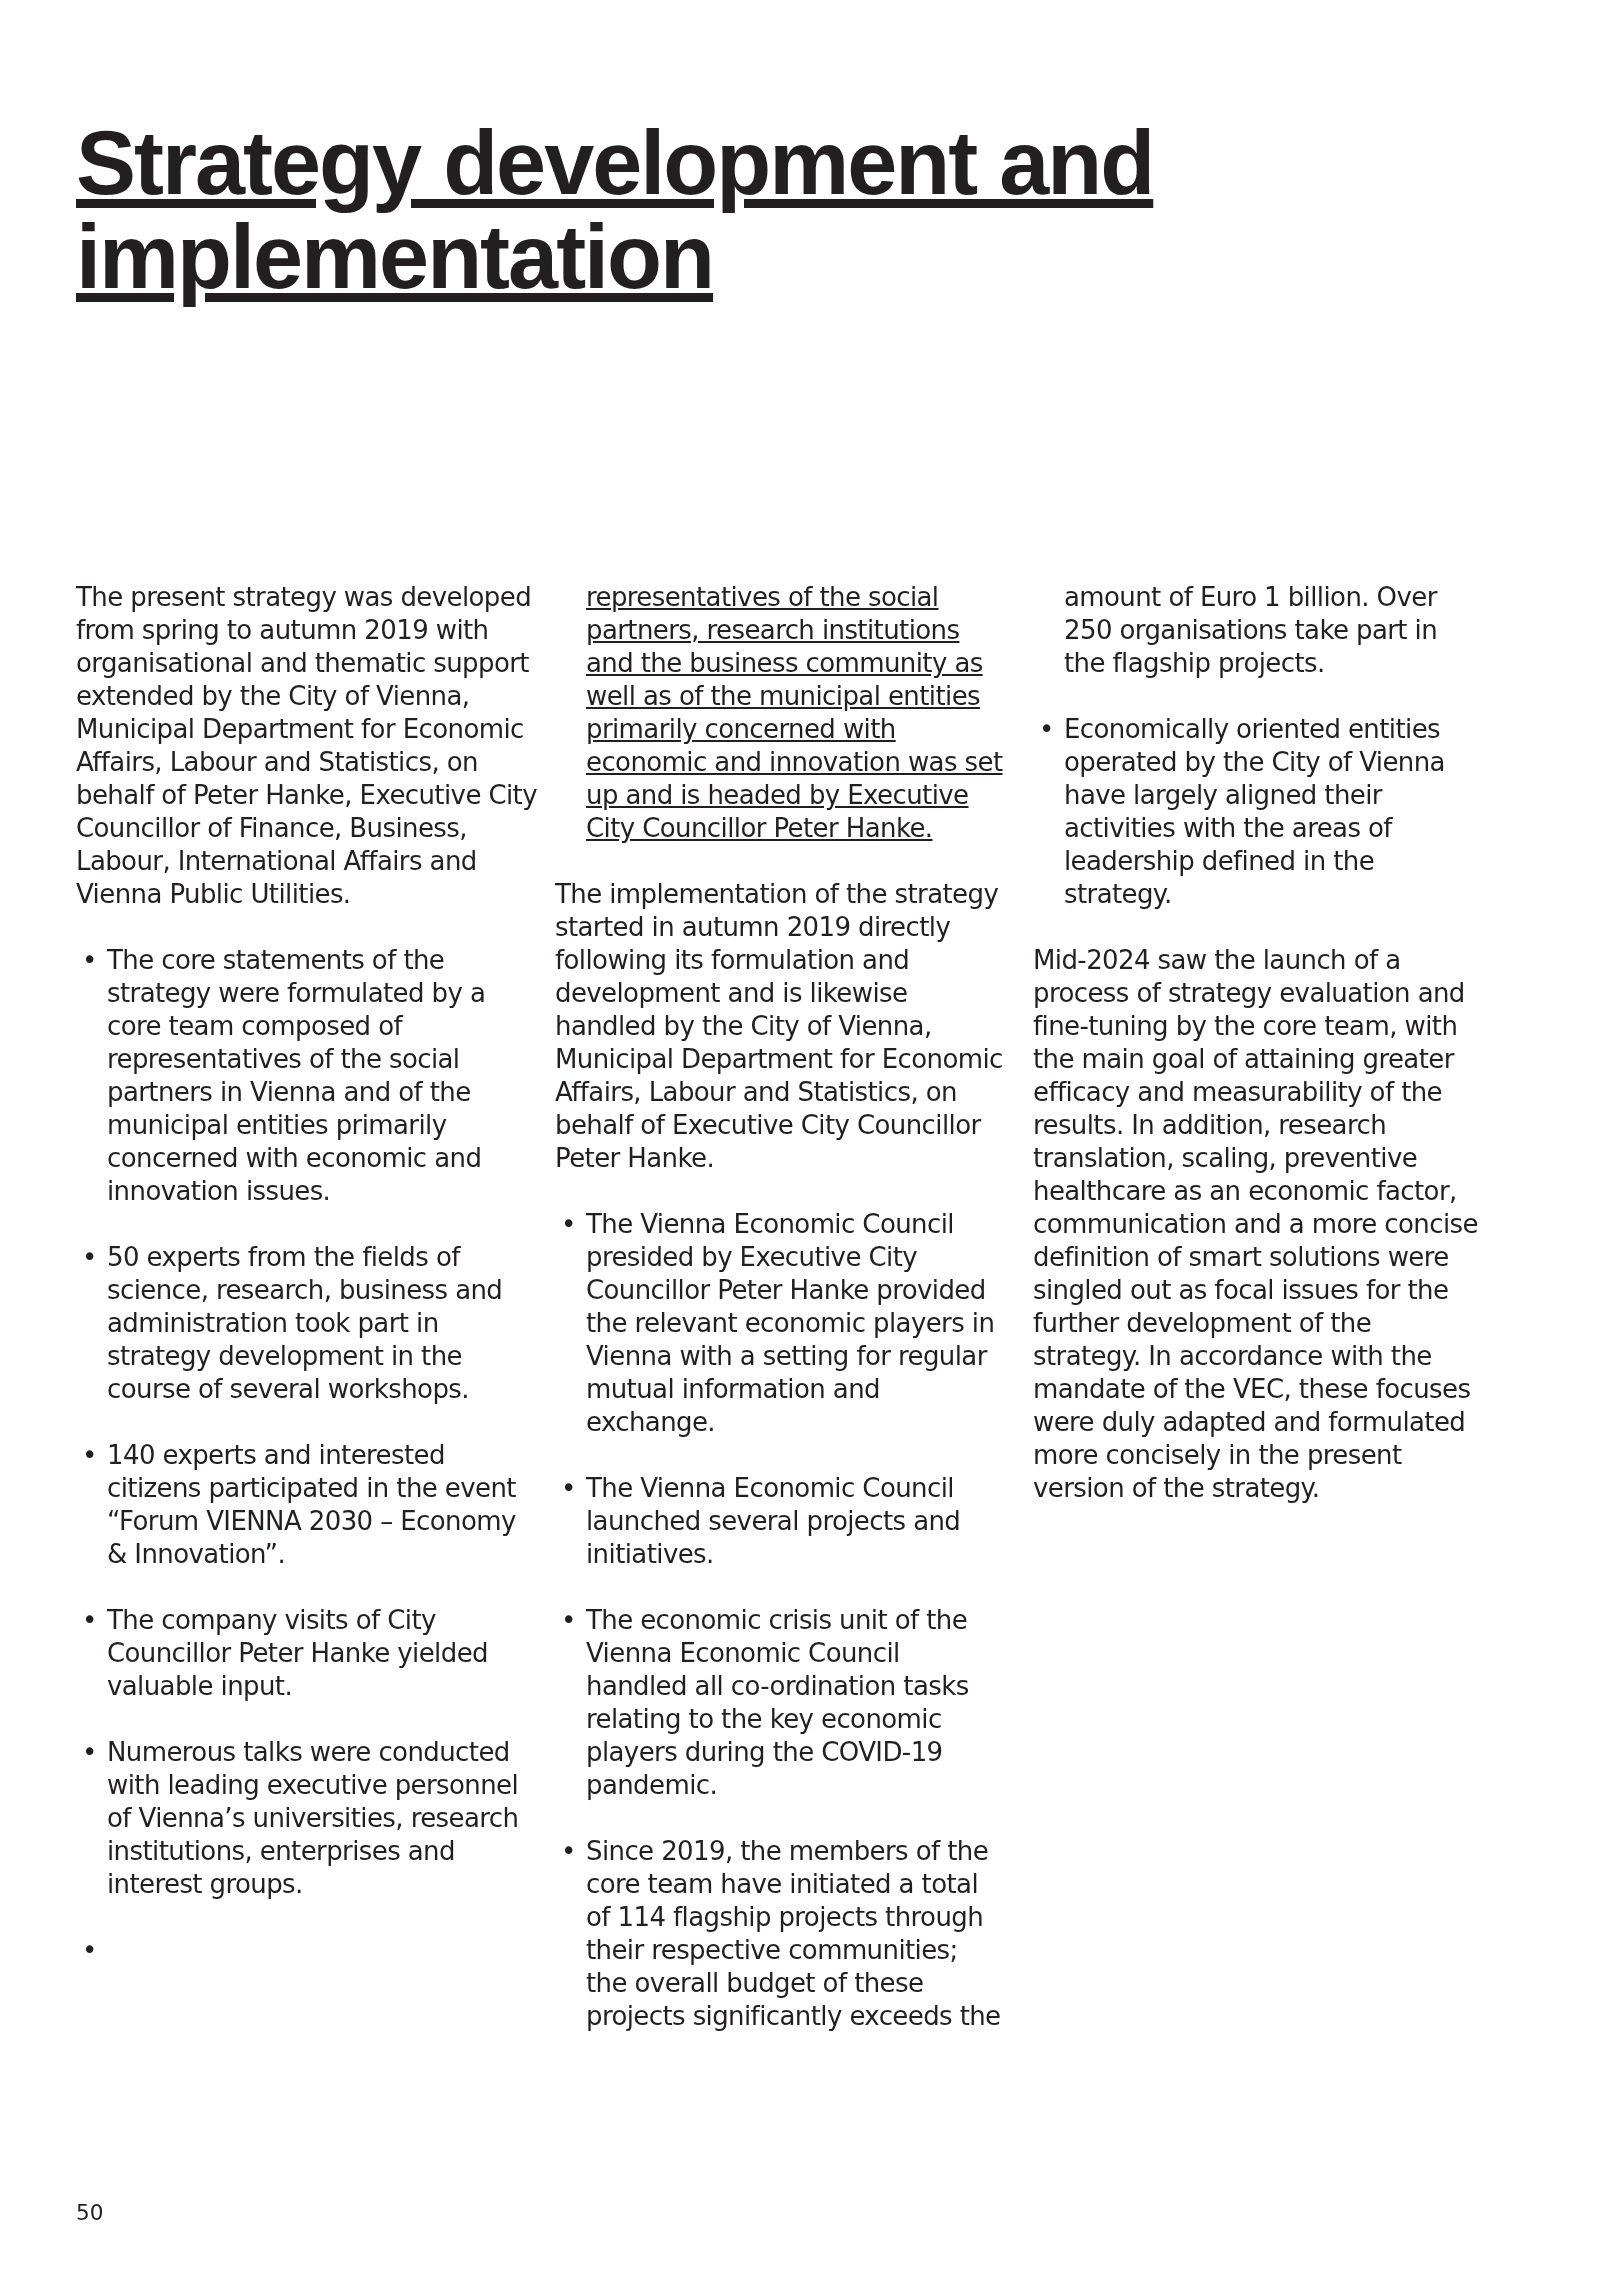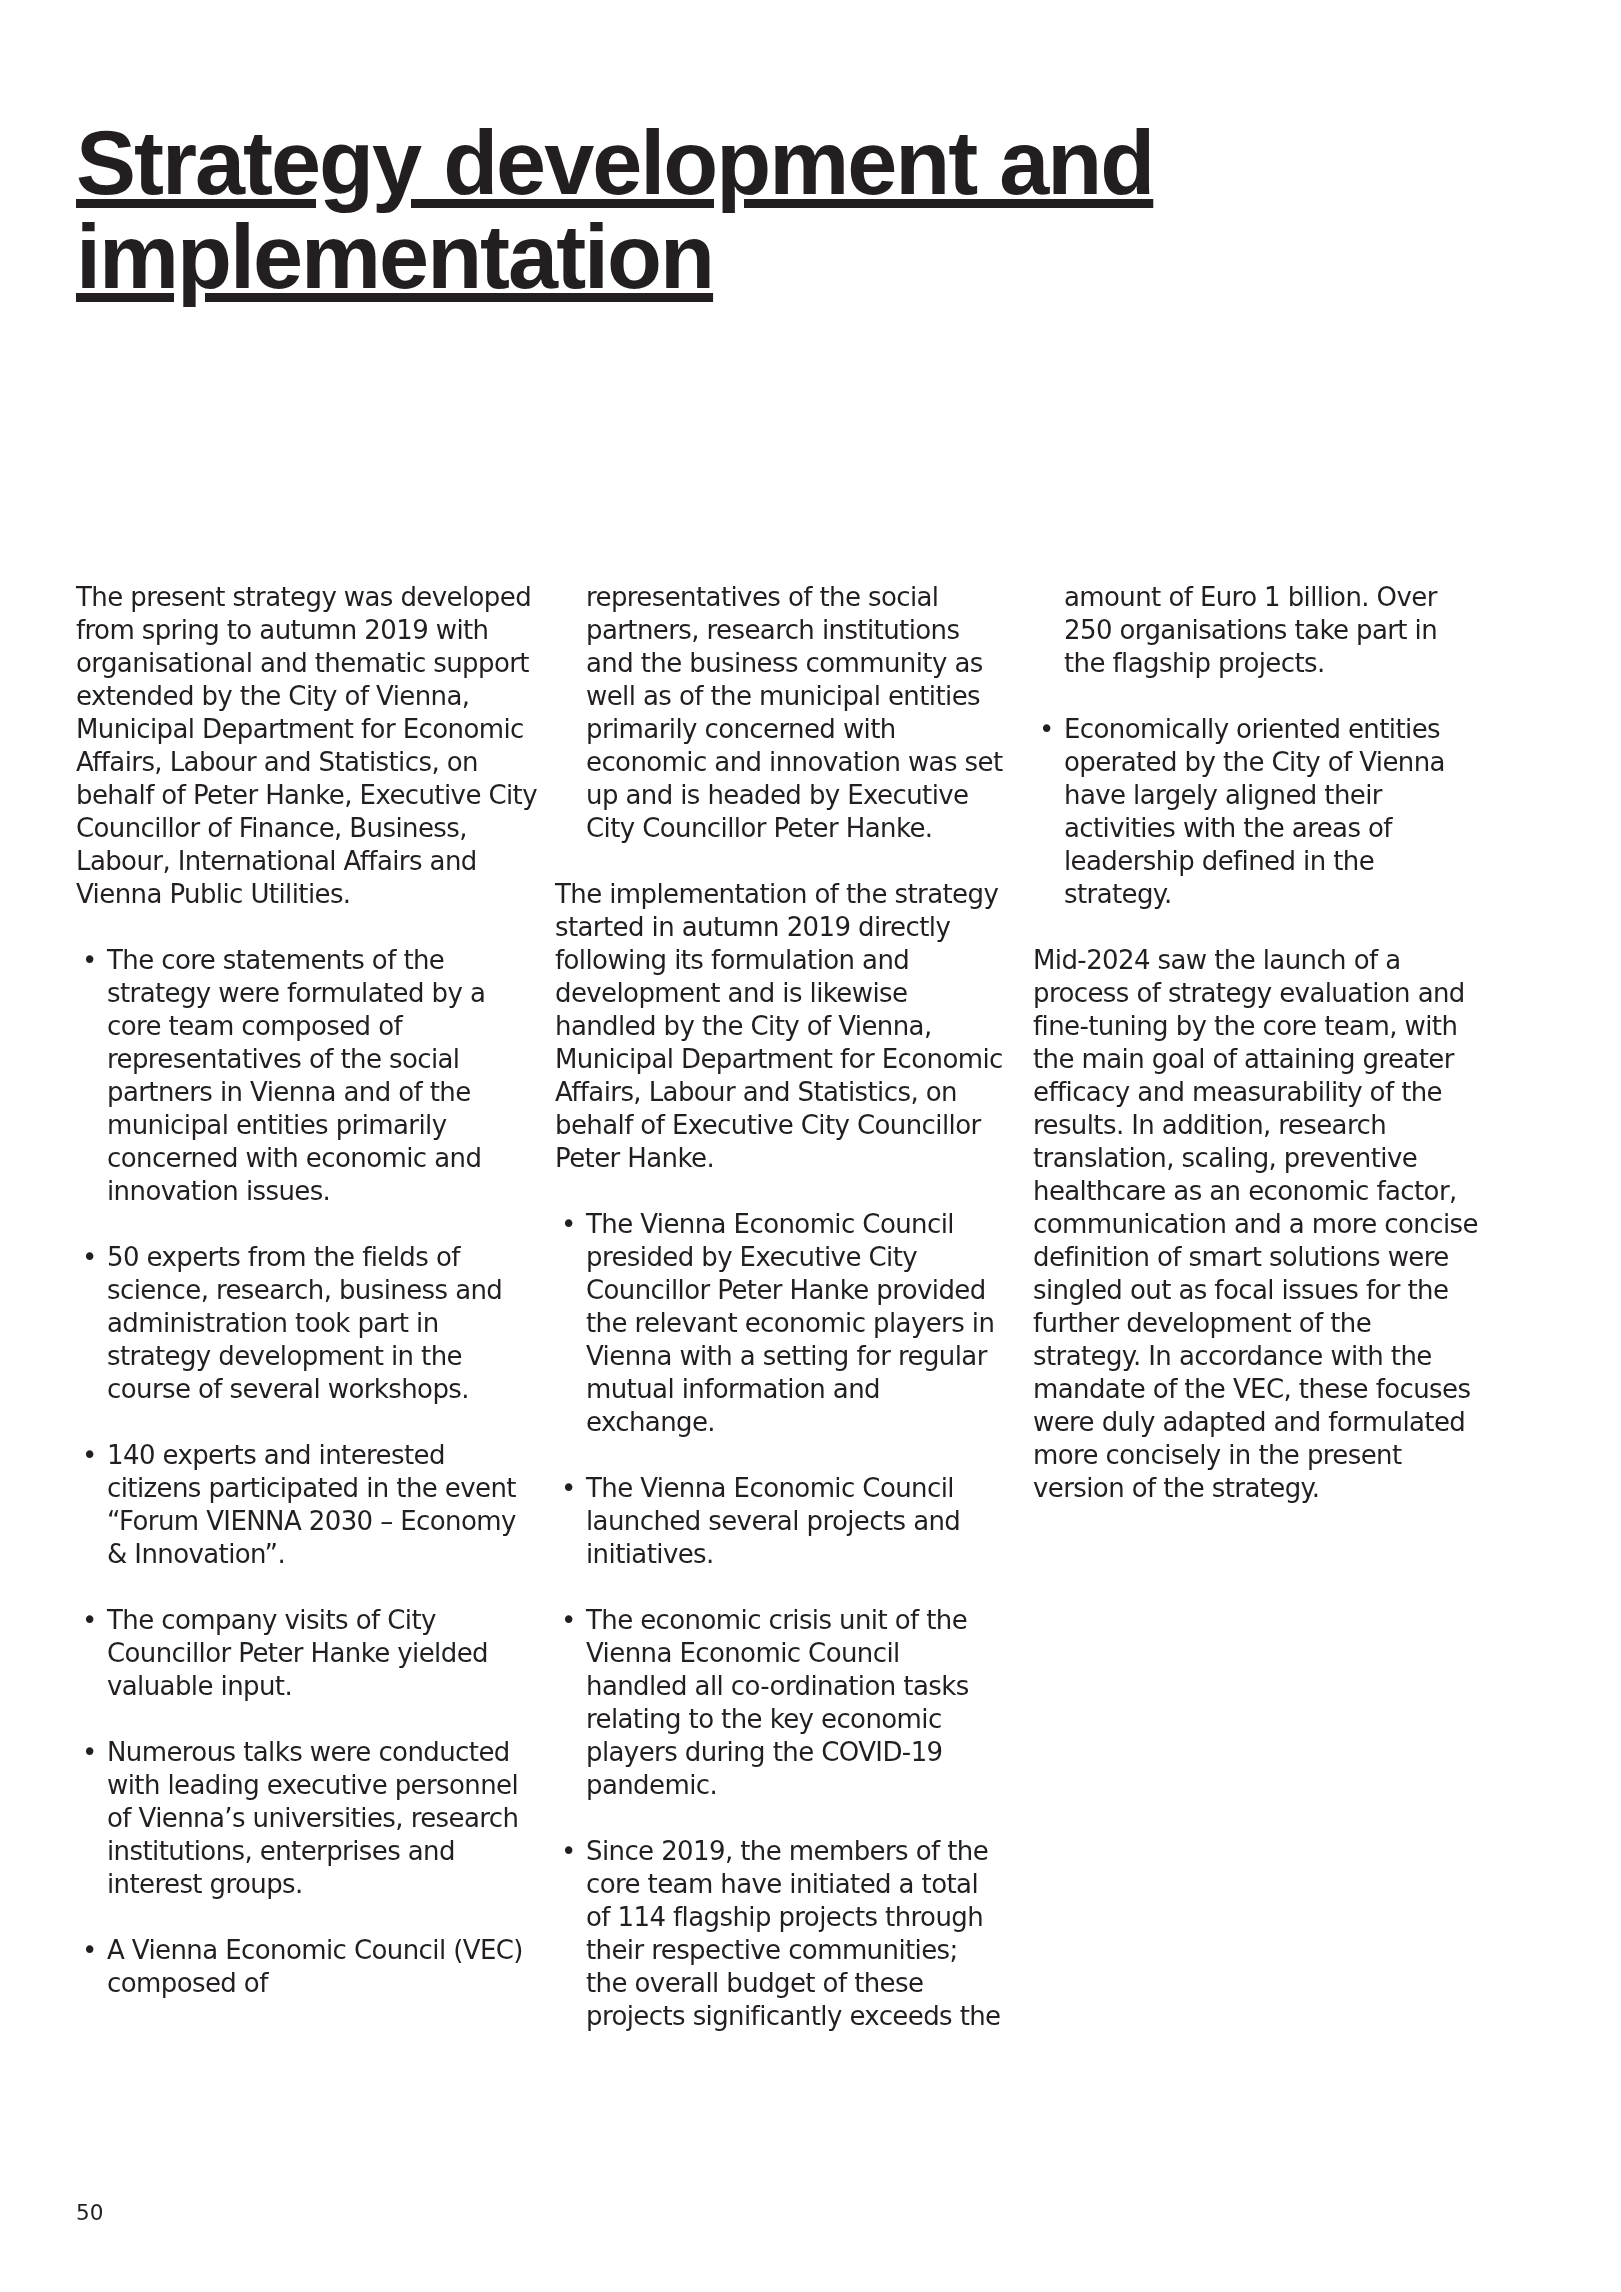--- a/index.html
+++ b/index.html
@@ -10,39 +10,39 @@
            font-size: 90px; line-height: 94px; letter-spacing: -2px; color: #231f20; text-decoration: underline; }
   .col { position: absolute; top: 581px; font-family: "DejaVu Sans", sans-serif;
          font-size: 26px; line-height: 33px; letter-spacing: -0.6px; color: #231f20; }
   .col1 { left: 76px; width: 461px; }
   .col2 { left: 555px; width: 451px; }
   .col3 { left: 1033px; width: 451px; }
   .col p { margin: 0 0 33px 0; }
   .col ul { list-style: none; margin: 0; padding: 0; }
   .col li { position: relative; padding-left: 31px; margin-bottom: 33px; }
   .col li .bullet { position: absolute; left: 5.9px; top: 0; }
-  .col2 .lead-cont { padding-left: 31px; margin-bottom: 33px; }
+  .col2 .lead-cont { padding-left: 31px; margin-bottom: 33px; text-decoration: underline; }
   .col3 .lead-cont { padding-left: 31px; margin-bottom: 33px; }
   .pagenum { position: absolute; left: 76px; top: 2200px; font-size: 21.6px;
              font-family: "DejaVu Sans", sans-serif; color: #231f20; }
 </style>
 </head>
 <body>
 
 <h1 class="title">Strategy development and implementation</h1>
 
 <div class="col col1">
   <p>The present strategy was developed from spring to autumn 2019 with organisational and thematic support extended by the City of Vienna, Municipal Department for Economic Affairs, Labour and Statistics, on behalf of Peter Hanke, Executive City Councillor of Finance, Business, Labour, International Affairs and Vienna Public Utilities.</p>
   <ul>
     <li><span class="bullet">•</span><span>The core statements of the strategy were formulated by a core team composed of representatives of the social partners in Vienna and of the municipal entities primarily concerned with economic and innovation issues.</span></li>
     <li><span class="bullet">•</span><span>50 experts from the fields of science, research, business and administration took part in strategy development in the course of several workshops.</span></li>
     <li><span class="bullet">•</span><span>140 experts and interested citizens participated in the event “Forum VIENNA 2030 – Economy &amp; Innovation”.</span></li>
     <li><span class="bullet">•</span><span>The company visits of City Councillor Peter Hanke yielded valuable input.</span></li>
     <li><span class="bullet">•</span><span>Numerous talks were conducted with leading executive personnel of Vienna’s universities, research institutions, enterprises and interest groups.</span></li>
-    <li><span class="bullet">•</span><span>A Vienna Economic Council (VEC) composed of</span></li>
+    <li><span class="bullet">•</span></li>
   </ul>
 </div>
 
 <div class="col col2">
   <div class="lead-cont">representatives of the social partners, research institutions and the business community as well as of the municipal entities primarily concerned with economic and innovation was set up and is headed by Executive City Councillor Peter Hanke.</div>
   <p>The implementation of the strategy started in autumn 2019 directly following its formulation and development and is likewise handled by the City of Vienna, Municipal Department for Economic Affairs, Labour and Statistics, on behalf of Executive City Councillor Peter Hanke.</p>
   <ul>
     <li><span class="bullet">•</span><span>The Vienna Economic Council presided by Executive City Councillor Peter Hanke provided the relevant economic players in Vienna with a setting for regular mutual information and exchange.</span></li>
     <li><span class="bullet">•</span><span>The Vienna Economic Council launched several projects and initiatives.</span></li>
     <li><span class="bullet">•</span><span>The economic crisis unit of the Vienna Economic Council handled all co-ordination tasks relating to the key economic players during the COVID-19 pandemic.</span></li>

